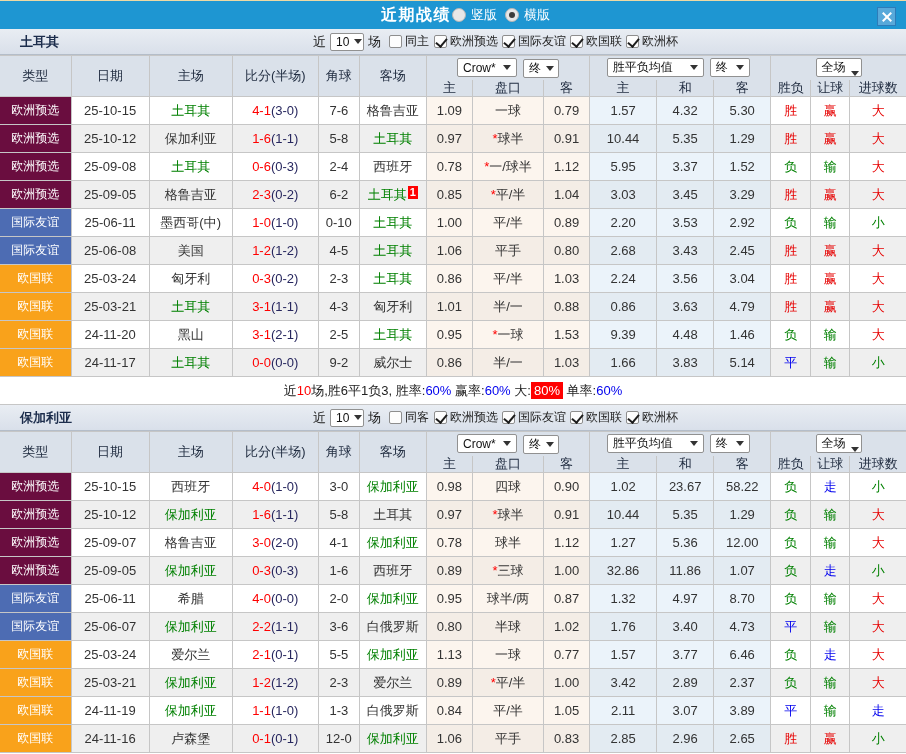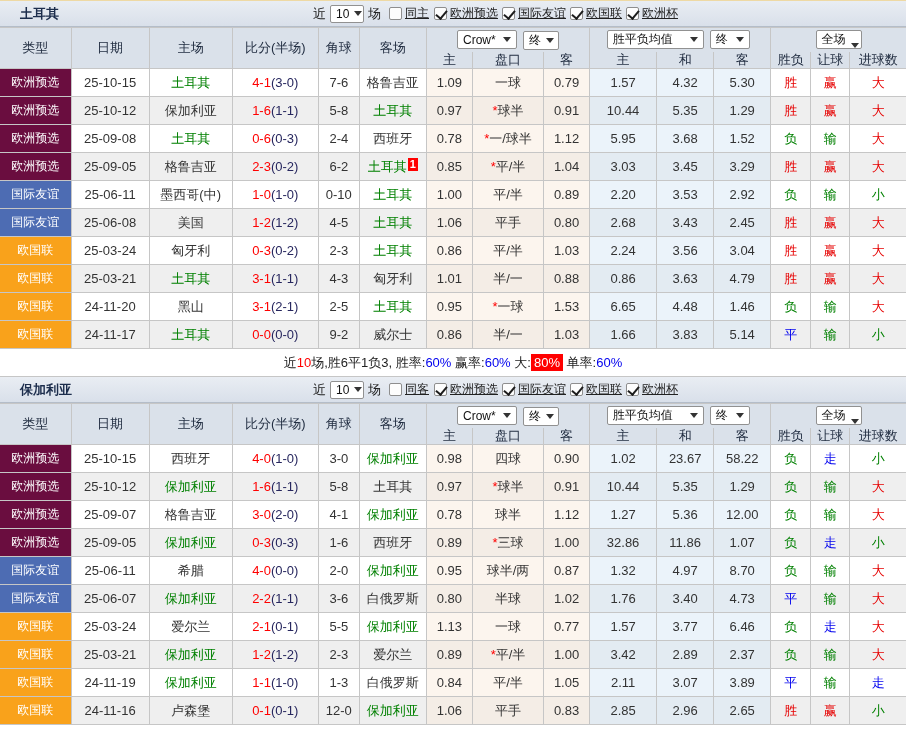--- a/index.html
+++ b/index.html
@@ -38,21 +38,21 @@
 .th-group .selectbox { margin:0 3px; }
 .caret { width:0; height:0; border-left:4px solid transparent;
   border-right:4px solid transparent; border-top:5px solid #333; margin-left:5px; }
 .cb-group { display:inline-flex; align-items:center; margin-right:4px; }
 .same-group { margin-left:4px; margin-right:5px; }
 .checkbox { width:13px; height:13px; background:#fdfdfd; border:1px solid #8e8e8e;
   border-radius:2px; display:inline-block; position:relative; margin-right:3px; }
 .checkbox.checked::after { content:""; position:absolute; left:3px; top:0px;
   width:5px; height:9px; border:solid #1c1c1c; border-width:0 2px 2px 0;
   transform:rotate(40deg); }
-.cb-label { font-size:12px;text-decoration:underline; }
+.cb-label { font-size:12px; }
 table.stats { width:906px; border-collapse:collapse; table-layout:fixed; }
 .stats th, .stats td { border:1px solid #c6c6c6; text-align:center;
   overflow:hidden; white-space:nowrap; }
 .stats th:first-child, .stats td:first-child { border-left:0; }
 .stats th:last-child, .stats td:last-child { border-right:0; }
 .stats thead th { background:#dae1ea; color:#222e42; font-weight:normal; font-size:13px; }
 .hrow1 th { height:24px; }
 .hrow1 .th-group { border-bottom:0; }
 .hrow2 th { height:17px; line-height:15px; border-top:0; }
 .th-plain { font-size:13px; }
@@ -82,20 +82,32 @@
 .sum-red { color:#ff0000; }
 .sum-blue { color:#0000ee; }
 .sum-redbox { background:#ff0000; color:#fff; padding:1px 3px; }
 .sum-plain, .sum-blue, .sum-red, .sum-redbox { white-space:pre; }
 </style>
 </head>
 <body>
 
 <div class="popup">
 <div class="top-strip"></div>
+<div class="titlebar">
+<span class="title">近期战绩</span>
+<span class="radio-group">
+        <span class="radio "></span>
+        <span class="radio-label">竖版</span>
+      </span>
+      <span class="radio-group">
+        <span class="radio selected"></span>
+        <span class="radio-label">横版</span>
+      </span>
+<span class="close-btn"></span>
+</div>
 <div class="section-header">
 <span class="team-title">土耳其</span>
 <div class="controls">
 <span class="ctl-label">近</span>
 <span class="selectbox count-select">
           <span>10</span>
           <span class="caret"></span>
         </span>
 <span class="ctl-label">场</span>
 <span class="cb-group same-group">
@@ -216,21 +228,21 @@
 <td class="td-league lg-wine">欧洲预选</td>
 <td class="td-date">25-09-08</td>
 <td class="team-hl">土耳其</td>
 <td class="td-score"><span class="ft">0-6</span><span class="ht">(0-3)</span></td>
 <td class="td-corner">2-4</td>
 <td><span>西班牙</span></td>
 <td class="td-asian">0.78</td>
 <td class="td-asian"><span class="star">*</span><span>一/球半</span></td>
 <td class="td-asian">1.12</td>
 <td class="td-euro">5.95</td>
-<td class="td-euro">3.68</td>
+<td class="td-euro">3.37</td>
 <td class="td-euro">1.52</td>
 <td class="td-res c-green">负</td>
 <td class="td-res c-green">输</td>
 <td class="td-res c-red">大</td>
 </tr>
         <tr class="drow">
 <td class="td-league lg-wine">欧洲预选</td>
 <td class="td-date">25-09-05</td>
 <td>格鲁吉亚</td>
 <td class="td-score"><span class="ft">2-3</span><span class="ht">(0-2)</span></td>
@@ -317,21 +329,21 @@
         <tr class="drow">
 <td class="td-league lg-orange">欧国联</td>
 <td class="td-date">24-11-20</td>
 <td>黑山</td>
 <td class="td-score"><span class="ft">3-1</span><span class="ht">(2-1)</span></td>
 <td class="td-corner">2-5</td>
 <td><span class="team-hl">土耳其</span></td>
 <td class="td-asian">0.95</td>
 <td class="td-asian"><span class="star">*</span><span>一球</span></td>
 <td class="td-asian">1.53</td>
-<td class="td-euro">6.65</td>
+<td class="td-euro">9.39</td>
 <td class="td-euro">4.48</td>
 <td class="td-euro">1.46</td>
 <td class="td-res c-green">负</td>
 <td class="td-res c-green">输</td>
 <td class="td-res c-red">大</td>
 </tr>
         <tr class="drow">
 <td class="td-league lg-orange">欧国联</td>
 <td class="td-date">24-11-17</td>
 <td class="team-hl">土耳其</td>

